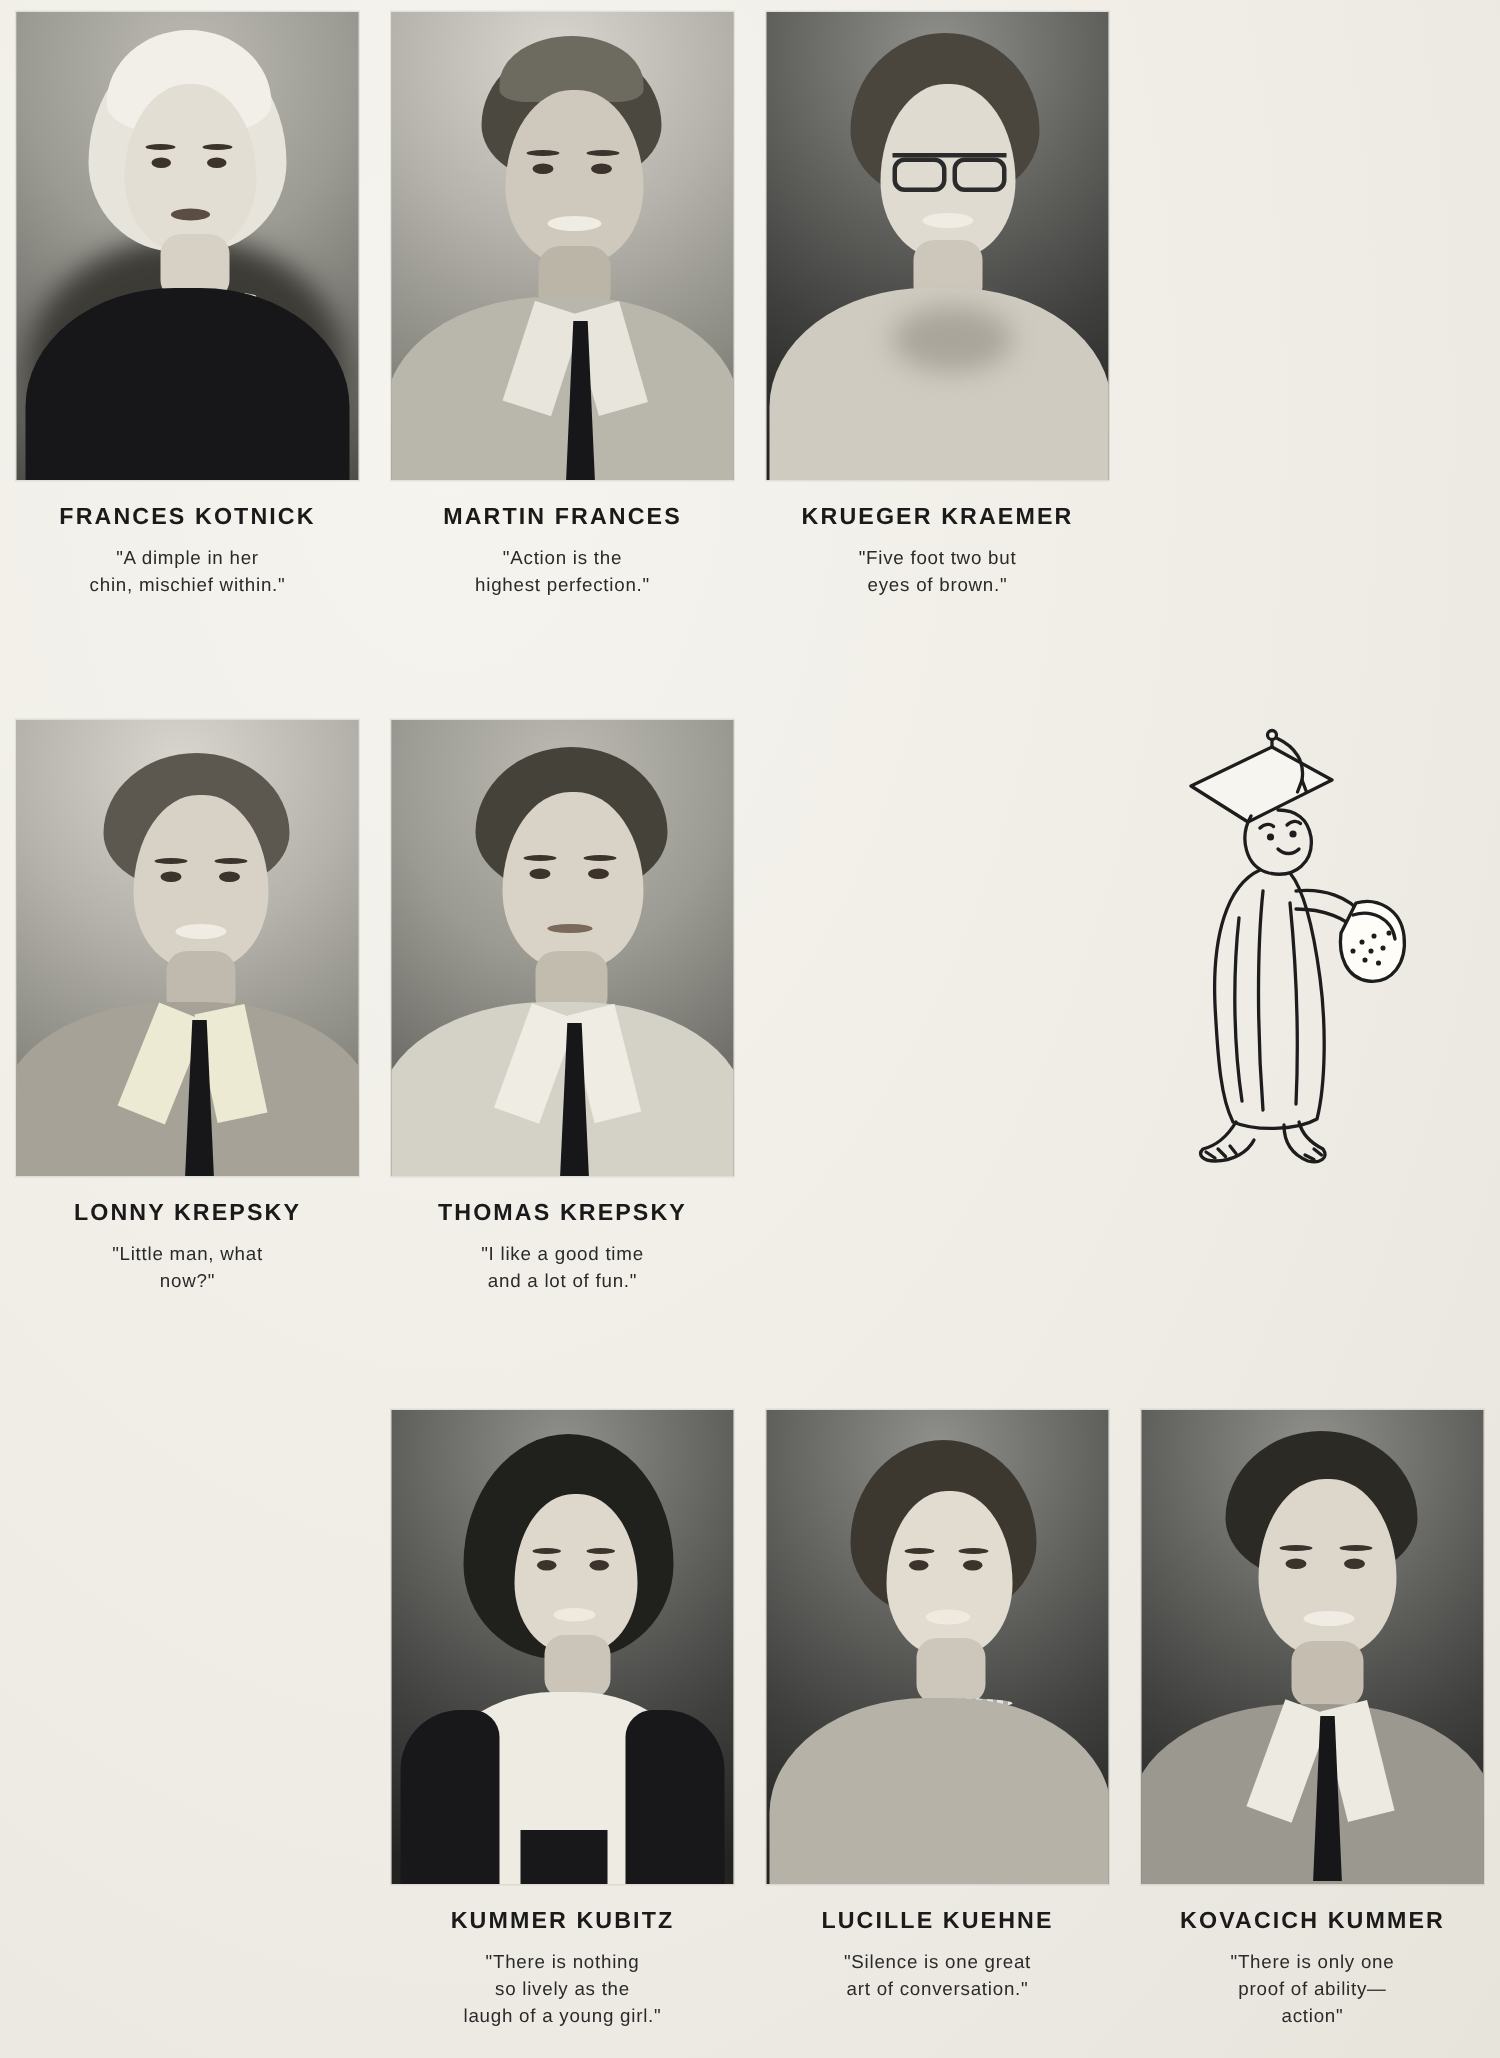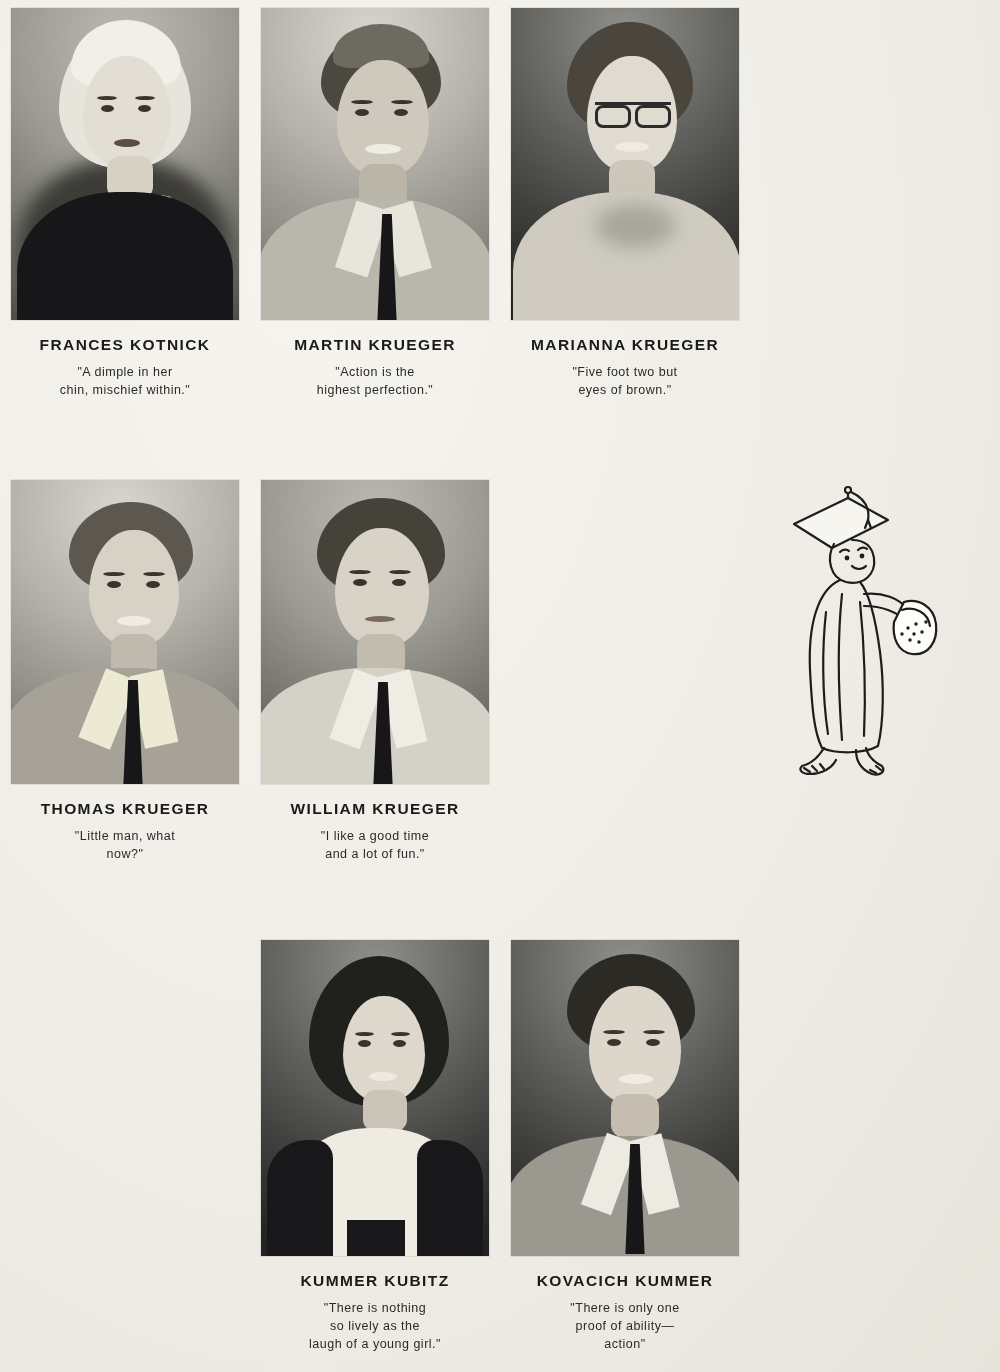--- a/index.html
+++ b/index.html
@@ -224,39 +224,39 @@
           <div class="eye" style="left:94px;top:101px;width:14px;height:7px;"></div>
           <div class="eye" style="left:133px;top:101px;width:14px;height:7px;"></div>
           <div class="mouth" style="left:104px;top:136px;width:36px;height:10px;background:#efece4;"></div>
           <div class="neck" style="left:98px;top:156px;width:48px;height:46px;background:#bbb5a8;"></div>
           <div class="torso" style="left:-4px;width:236px;height:126px;background:#b9b6ac;"></div>
           <div class="collar-l" style="left:84px;top:196px;width:34px;height:70px;transform:rotate(18deg);background:#e8e5dc;"></div>
           <div class="collar-r" style="left:128px;top:196px;width:34px;height:70px;transform:rotate(-16deg);background:#e8e5dc;"></div>
           <div class="tie" style="left:106px;top:206px;width:40px;height:106px;"></div>
         </div>
       </div>
-      <div class="name">MARTIN KRUEGER</div>
+      <div class="name">MARTIN FRANCES</div>
       <div class="quote" style="white-space:pre-line">"Action is the
 highest perfection."</div>
     </div>
 
     <div class="cell">
       <div class="photo-wrap">
         <div class="portrait">
           <div class="bg-dark"></div>
           <div class="hair" style="left:56px;top:14px;width:126px;height:112px;background:#4a463e;"></div>
           <div class="face" style="left:76px;top:48px;width:90px;height:116px;background:#e0dbd1;"></div>
           <div class="glasses" style="left:84px;top:94px;width:76px;"></div>
           <div class="mouth" style="left:104px;top:134px;width:34px;height:10px;background:#f0ece3;"></div>
           <div class="neck" style="left:98px;top:152px;width:46px;height:44px;background:#cdc7bb;"></div>
           <div class="torso" style="left:2px;width:228px;height:132px;background:#cfcbc1;"></div>
           <div class="shadow-soft" style="left:84px;top:196px;width:80px;height:44px;background:#a9a59a;"></div>
         </div>
       </div>
-      <div class="name">MARIANNA KRUEGER</div>
+      <div class="name">KRUEGER KRAEMER</div>
       <div class="quote" style="white-space:pre-line">"Five foot two but
 eyes of brown."</div>
     </div>
 
   </div>
 
   <div class="row row-2">
 
 
     <div class="cell">
@@ -270,21 +270,21 @@
           <div class="eye" style="left:96px;top:101px;width:14px;height:7px;"></div>
           <div class="eye" style="left:135px;top:101px;width:14px;height:7px;"></div>
           <div class="mouth" style="left:106px;top:136px;width:34px;height:10px;background:#f0ece4;"></div>
           <div class="neck" style="left:100px;top:154px;width:46px;height:44px;background:#c0baae;"></div>
           <div class="torso" style="left:-10px;width:248px;height:120px;background:#a6a298;"></div>
           <div class="collar-l" style="left:80px;top:192px;width:34px;height:74px;transform:rotate(22deg);background:#ecead2;"></div>
           <div class="collar-r" style="left:126px;top:192px;width:34px;height:74px;transform:rotate(-12deg);background:#ecead2;"></div>
           <div class="tie" style="left:102px;top:200px;width:40px;height:104px;"></div>
         </div>
       </div>
-      <div class="name">THOMAS KRUEGER</div>
+      <div class="name">LONNY KREPSKY</div>
       <div class="quote" style="white-space:pre-line">"Little man, what
 now?"</div>
     </div>
 
     <div class="cell">
       <div class="photo-wrap">
         <div class="portrait">
           <div class="bg-mid"></div>
           <div class="hair" style="left:56px;top:18px;width:128px;height:98px;background:#45423a;"></div>
           <div class="face" style="left:74px;top:48px;width:94px;height:118px;background:#d9d3c7;"></div>
@@ -293,21 +293,21 @@
           <div class="eye" style="left:92px;top:99px;width:14px;height:7px;"></div>
           <div class="eye" style="left:131px;top:99px;width:14px;height:7px;"></div>
           <div class="mouth" style="left:104px;top:136px;width:30px;height:6px;background:#7a6a5b;"></div>
           <div class="neck" style="left:96px;top:154px;width:48px;height:44px;background:#c2bcaf;"></div>
           <div class="torso" style="left:-8px;width:244px;height:120px;background:#d4d1c7;"></div>
           <div class="collar-l" style="left:80px;top:192px;width:32px;height:74px;transform:rotate(20deg);background:#efece4;"></div>
           <div class="collar-r" style="left:126px;top:192px;width:32px;height:74px;transform:rotate(-14deg);background:#efece4;"></div>
           <div class="tie" style="left:102px;top:202px;width:40px;height:102px;"></div>
         </div>
       </div>
-      <div class="name">WILLIAM KRUEGER</div>
+      <div class="name">THOMAS KREPSKY</div>
       <div class="quote" style="white-space:pre-line">"I like a good time
 and a lot of fun."</div>
     </div>
 
     <div class="cell empty-cell"></div>
   </div>
 
   <div class="cartoon">
     <svg viewBox="0 0 190 300" width="190" height="300" xmlns="http://www.w3.org/2000/svg">
       <g fill="none" stroke="#1d1d1d" stroke-width="2.2" stroke-linejoin="round" stroke-linecap="round">
@@ -379,20 +379,40 @@
           <div style="position:absolute;right:6px;bottom:-4px;width:66px;height:120px;background:#18181b;border-radius:18px 40px 0 0;"></div>
           <div style="position:absolute;left:86px;bottom:-4px;width:58px;height:40px;background:#18181b;"></div>
         </div>
       </div>
       <div class="name">KUMMER KUBITZ</div>
       <div class="quote" style="white-space:pre-line">"There is nothing
 so lively as the
 laugh of a young girl."</div>
     </div>
 
+    <div class="cell">
+      <div class="photo-wrap">
+        <div class="portrait">
+          <div class="bg-dark"></div>
+          <div class="hair" style="left:56px;top:20px;width:124px;height:118px;background:#3c382f;"></div>
+          <div class="face" style="left:80px;top:54px;width:84px;height:110px;background:#e1dbd0;"></div>
+          <div class="brow" style="left:92px;top:92px;width:20px;height:4px;"></div>
+          <div class="brow" style="left:128px;top:92px;width:20px;height:4px;"></div>
+          <div class="eye" style="left:95px;top:100px;width:13px;height:7px;"></div>
+          <div class="eye" style="left:131px;top:100px;width:13px;height:7px;"></div>
+          <div class="mouth" style="left:106px;top:133px;width:30px;height:10px;background:#efeae0;"></div>
+          <div class="neck" style="left:100px;top:152px;width:46px;height:44px;background:#cdc7bb;"></div>
+          <div class="pearls" style="left:84px;top:192px;width:80px;"></div>
+          <div class="torso" style="left:2px;width:228px;height:128px;background:#b6b2a8;"></div>
+        </div>
+      </div>
+      <div class="name">LUCILLE KUEHNE</div>
+      <div class="quote" style="white-space:pre-line">"Silence is one great
+art of conversation."</div>
+    </div>
 
     <div class="cell">
       <div class="photo-wrap">
         <div class="portrait">
           <div class="bg-dark"></div>
           <div class="hair" style="left:56px;top:14px;width:128px;height:100px;background:#2c2a24;"></div>
           <div class="face" style="left:78px;top:46px;width:92px;height:118px;background:#ddd7cb;"></div>
           <div class="brow" style="left:92px;top:90px;width:22px;height:4px;"></div>
           <div class="brow" style="left:132px;top:90px;width:22px;height:4px;"></div>
           <div class="eye" style="left:96px;top:99px;width:14px;height:7px;"></div>

